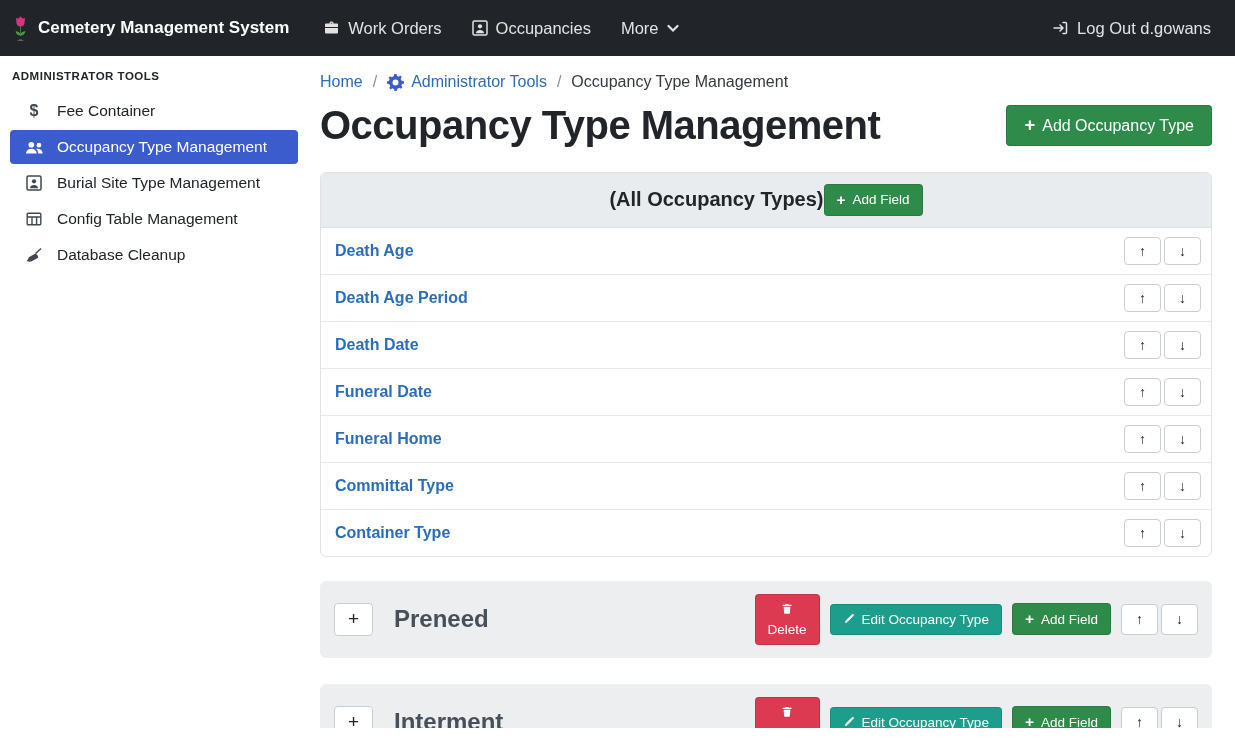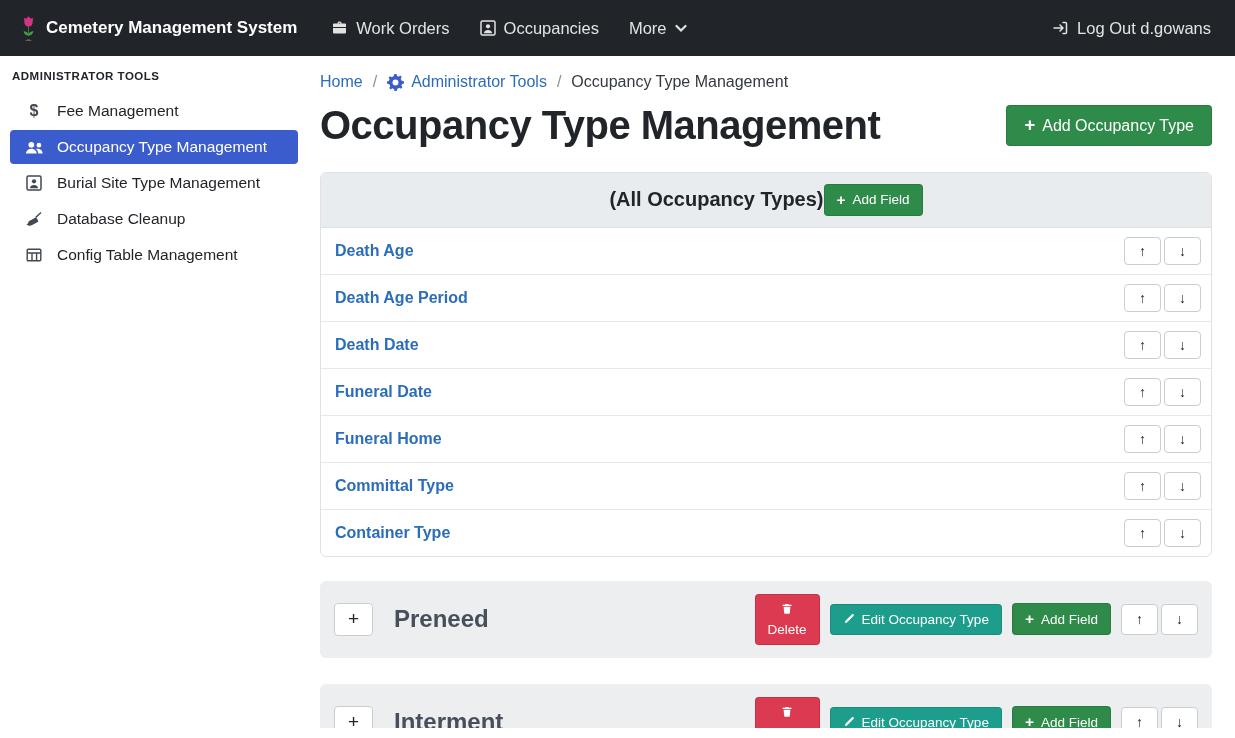--- a/index.html
+++ b/index.html
@@ -9,21 +9,21 @@
     background: #fff;
     color: #212529;
     font-size: 16px;
   }
   
   .navbar {
     height: 56px;
     background: var(--navbar_bg, #212529);
     display: flex;
     align-items: center;
-    padding: 0 24px 0 20px;
+    padding: 0 24px 0 12px;
     color: #fff;
   }
   .brand { display: flex; align-items: center; gap: 9px; font-weight: 700; font-size: 17px; color:#fff; text-decoration: none; cursor: pointer; }
   .nav-links { display: flex; align-items: center; gap: 30px; margin-left: 34px; }
   .nav-link {
     color: rgba(255,255,255,.87);
     font-size: 16.5px;
     text-decoration: none;
     display: flex; align-items: center; gap: 8px;
     cursor: pointer;
@@ -169,21 +169,21 @@
 
 <div class="layout">
 
   <aside class="sidebar">
     <div class="sidebar-heading">Administrator Tools</div>
     <nav>
       <a class="side-item">
         <span class="side-icon">
             <span class="dollar-glyph">$</span>
           </span>
-        <span>Fee Management</span>
+        <span>Fee Container</span>
       </a>
       <a class="side-item active">
         <span class="side-icon">
           <svg width="19" height="15" viewBox="0 0 18 14" fill="currentColor">
             <circle cx="6" cy="4.4" r="2.7"></circle>
             <path d="M.8 12.8c.4-3 2.5-4.6 5.2-4.6s4.8 1.6 5.2 4.6z"></path>
             <circle cx="13.2" cy="4.8" r="2.2"></circle>
             <path d="M12.4 8.3c2.4.2 4 1.7 4.4 4.5h-4.2c-.2-1.9-1-3.4-2.1-4.3.6-.2 1.2-.3 1.9-.2z"></path>
           </svg>
         </span>
@@ -194,35 +194,35 @@
           <svg width="16" height="16" viewBox="0 0 16 16">
             <rect x="1" y="1" width="14" height="14" rx="1.5" fill="none" stroke="currentColor" stroke-width="1.5"></rect>
             <circle cx="8" cy="6.3" r="2.1" fill="currentColor"></circle>
             <path d="M3.8 13.2c.5-2.2 2.2-3.3 4.2-3.3s3.7 1.1 4.2 3.3z" fill="currentColor"></path>
           </svg>
         </span>
         <span>Burial Site Type Management</span>
       </a>
       <a class="side-item">
         <span class="side-icon">
+          <svg width="16" height="16" viewBox="0 0 16 16" fill="none" stroke="currentColor" stroke-width="1.4">
+            <rect x="1.2" y="2.2" width="13.6" height="11.6" rx="1"></rect>
+            <path d="M1.2 6h13.6M6 6v7.8M10.6 6v7.8"></path>
+          </svg>
+        </span>
+        <span>Config Table Management</span>
+      </a>
+      <a class="side-item">
+        <span class="side-icon">
           <svg width="16" height="16" viewBox="0 0 16 16" fill="currentColor">
             <path d="M14.6 1l.9.9-5.4 5-1-1 5.5-4.9z"></path>
             <path d="M9.7 6.4c1.5 1 2.4 2.4 2.5 4.3l-7 3.9c-1.6.3-3.2 0-4.7-.9 1.2-.9 2-2.1 2.3-3.5l6.9-3.8z"></path>
           </svg>
         </span>
         <span>Database Cleanup</span>
-      </a>
-      <a class="side-item">
-        <span class="side-icon">
-          <svg width="16" height="16" viewBox="0 0 16 16" fill="none" stroke="currentColor" stroke-width="1.4">
-            <rect x="1.2" y="2.2" width="13.6" height="11.6" rx="1"></rect>
-            <path d="M1.2 6h13.6M6 6v7.8M10.6 6v7.8"></path>
-          </svg>
-        </span>
-        <span>Config Table Management</span>
       </a>
     </nav>
   </aside>
 
   <main class="main">
 
     <nav class="breadcrumb">
       <a>Home</a>
       <span class="sep">/</span>
       <a>

